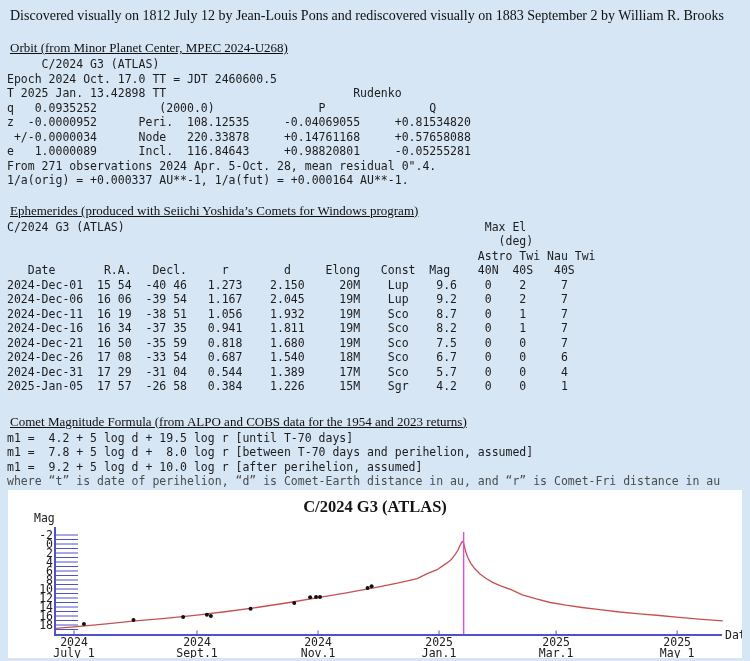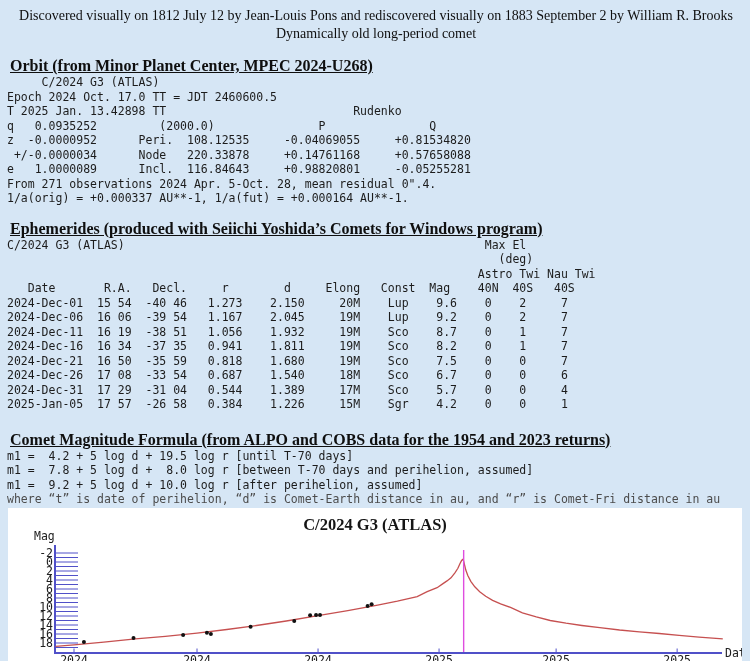--- a/index.html
+++ b/index.html
@@ -2,24 +2,24 @@
 <html><head>
 <meta charset="utf-8">
 <style>
   html,body { margin:0; padding:0; }
   body {
     width:750px; height:661px; overflow:hidden;
     background:#d6e6f5;
     font-family:"Liberation Serif", serif;
   }
   .intro { margin:7px 8px 0 10px; font-size:14px; line-height:18px; color:#0f0f0f; }
-  .intro div { white-space:nowrap;text-align:center; }
+  .intro div { white-space:nowrap; }
   h3 {
-    margin:15px 0 1px 10px; font-size:16px; line-height:16px;
-    font-weight:bold; text-decoration:underline; color:#0f0f0f;
+    margin:15px 0 1px 10px; font-size:13px; line-height:16px;
+    font-weight:normal; text-decoration:underline; color:#0f0f0f;
   }
   h3.gap-mid { }
   h3.gap-small { margin-top:20px; }
   pre {
     margin:1px 0 0 7px;
     font-family:"DejaVu Sans Mono", monospace;
     font-size:11.5px; line-height:14.5px; color:#1c1c1c;
     white-space:pre;
   }
   pre.note { margin-top:1px; line-height:13px; color:#4c4c4c; }
@@ -27,21 +27,20 @@
     margin:2px 8px 0 8px; width:734px; height:168px;
     background:#ffffff;
   }
   svg { display:block; }
 </style>
 </head>
 <body>
 
 <div class="intro">
   <div>Discovered visually on 1812 July 12 by Jean-Louis Pons and rediscovered visually on 1883 September 2 by William R. Brooks</div>
-  <div>Dynamically old long-period comet</div>
 </div>
 
 <h3>Orbit (from Minor Planet Center, MPEC 2024-U268)</h3>
 <pre id="orbit-pre">     C/2024 G3 (ATLAS)
 Epoch 2024 Oct. 17.0 TT = JDT 2460600.5
 T 2025 Jan. 13.42898 TT                           Rudenko
 q   0.0935252         (2000.0)               P               Q
 z  -0.0000952      Peri.  108.12535     -0.04069055     +0.81534820
  +/-0.0000034      Node   220.33878     +0.14761168     +0.57658088
 e   1.0000089      Incl.  116.84643     +0.98820801     -0.05255281

